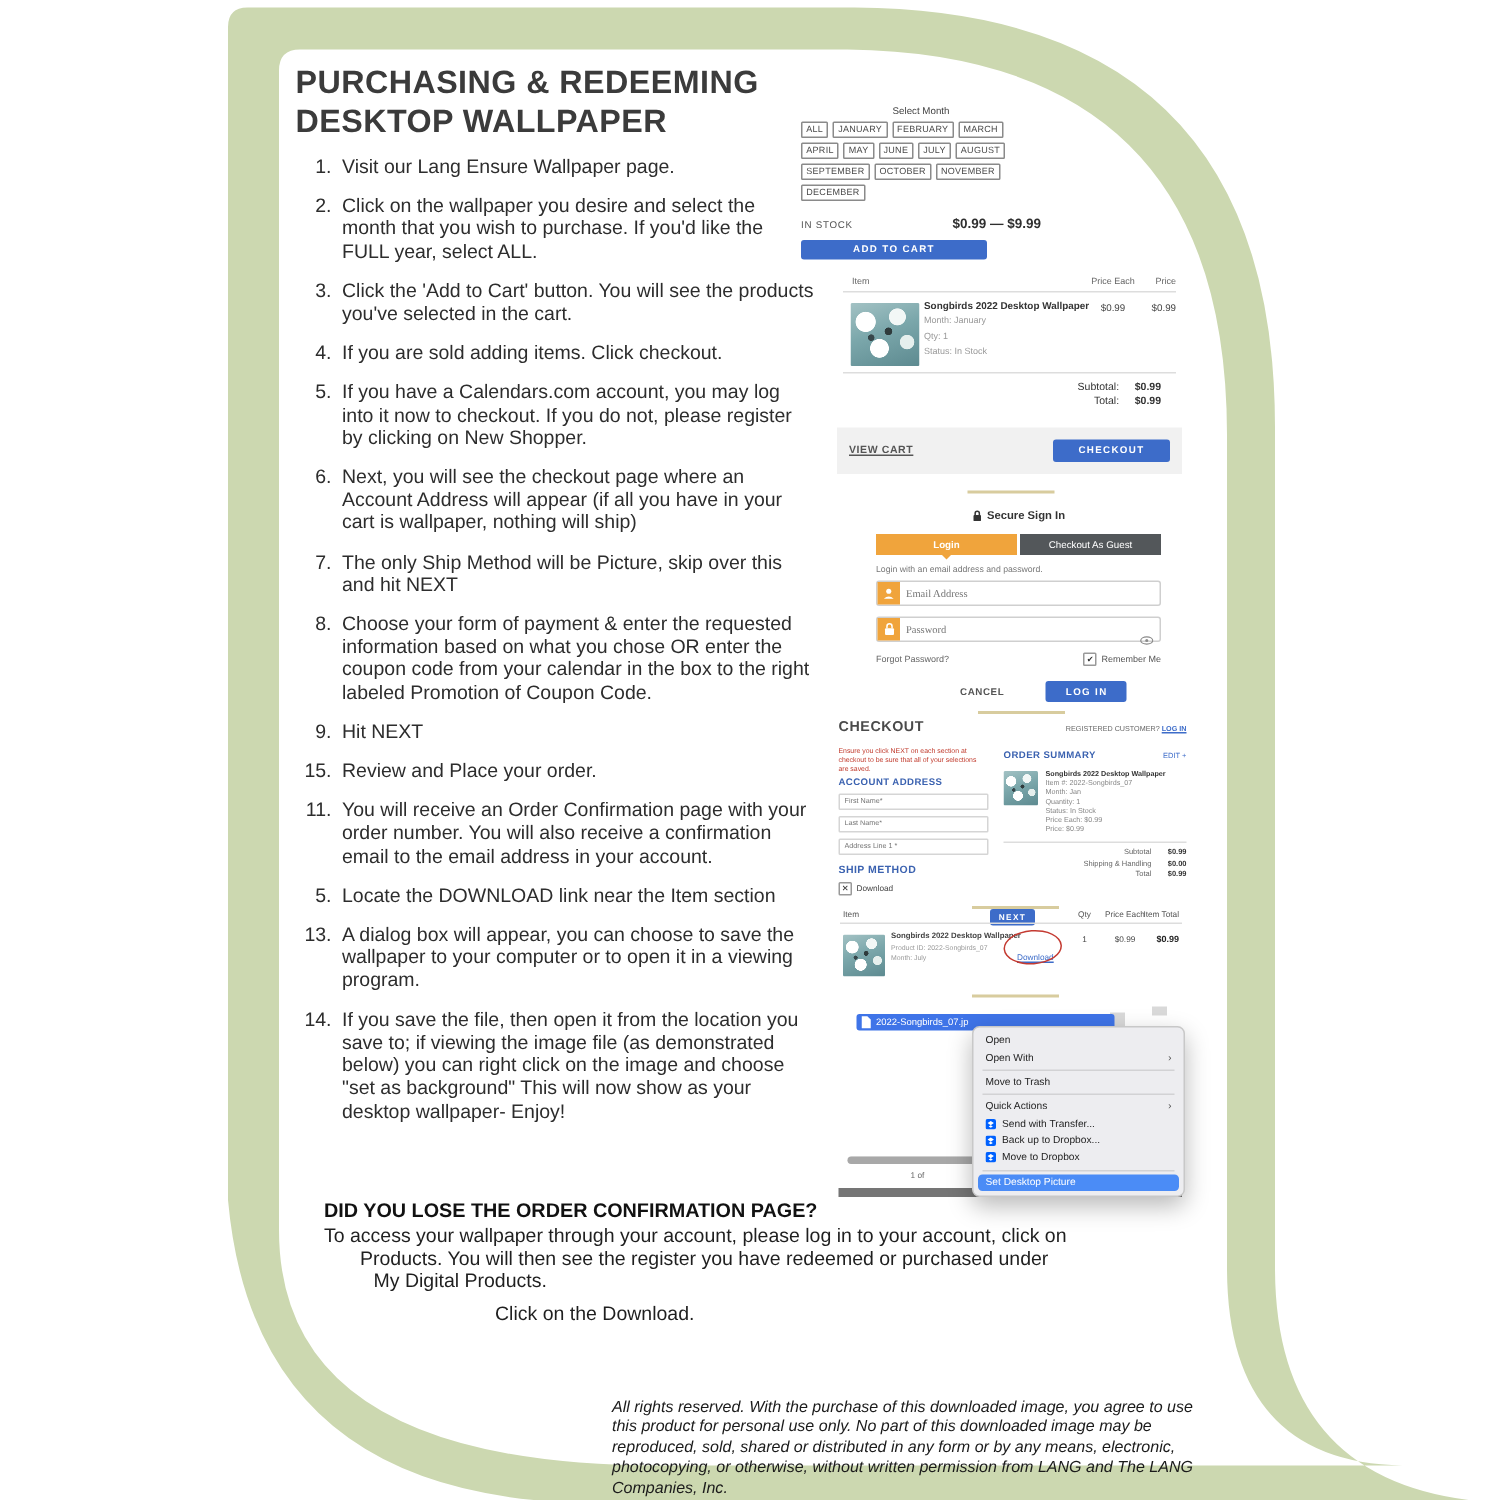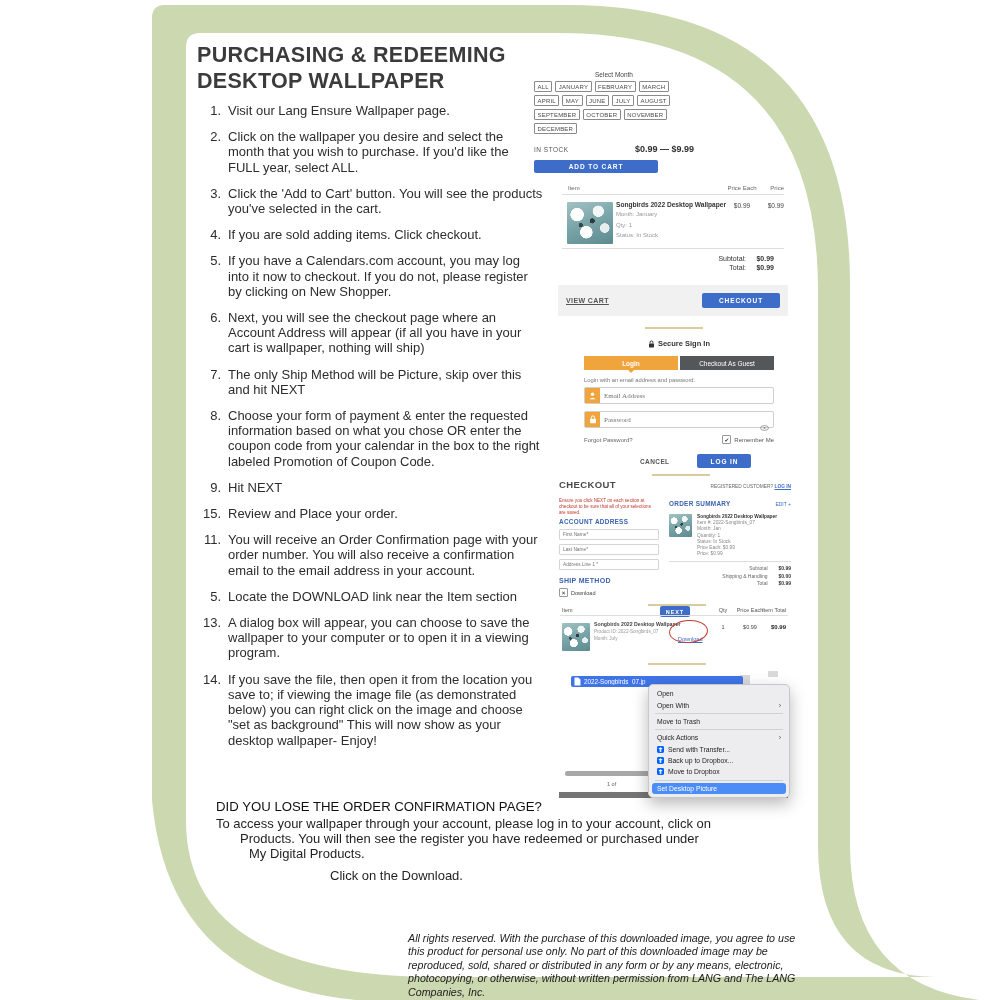--- a/index.html
+++ b/index.html
@@ -8,21 +8,21 @@
   .abs{position:absolute;}
   
   #ring{left:0;top:0;width:1000px;height:1000px;z-index:0;}
   
   #title{left:197px;top:42px;width:420px;font-size:21.5px;line-height:26px;font-weight:600;
          letter-spacing:.3px;color:#3b3b3b;z-index:2;}
   #steps{left:196px;top:103px;width:347px;z-index:2;font-size:13px;line-height:15.2px;color:#2d2d2d;}
   .step{display:flex;margin-bottom:11px;}
   .step .num{width:25px;flex:none;text-align:right;padding-right:7px;}
   #lost{left:216px;top:799px;width:505px;z-index:2;font-size:13px;line-height:15px;color:#1f1f1f;}
-  #lost .hd{font-weight:400;font-size:13.2px;color:#111;margin-bottom:2px;}
+  #lost .hd{font-weight:700;font-size:13.2px;color:#111;margin-bottom:2px;}
   #lost .l1{padding-left:0;} #lost .l2{padding-left:12px;} #lost .l3{padding-left:24px;}
   #lost .l4{padding-left:33px;} #lost .cta{padding-left:114px;margin-top:7px;}
   #legal{left:408px;top:932px;width:402px;z-index:2;font-style:italic;font-size:10.7px;
          line-height:13.4px;color:#1b1b1b;}
   
   .btn{background:#3d6cc9;color:#fff;display:flex;align-items:center;justify-content:center;
        border-radius:2px;font-weight:bold;letter-spacing:.9px;}
   .thumb{background:
       radial-gradient(circle at 22% 30%, #ffffff 0 14%, rgba(255,255,255,0) 15%),
       radial-gradient(circle at 68% 22%, #f2f7f6 0 12%, rgba(255,255,255,0) 13%),

